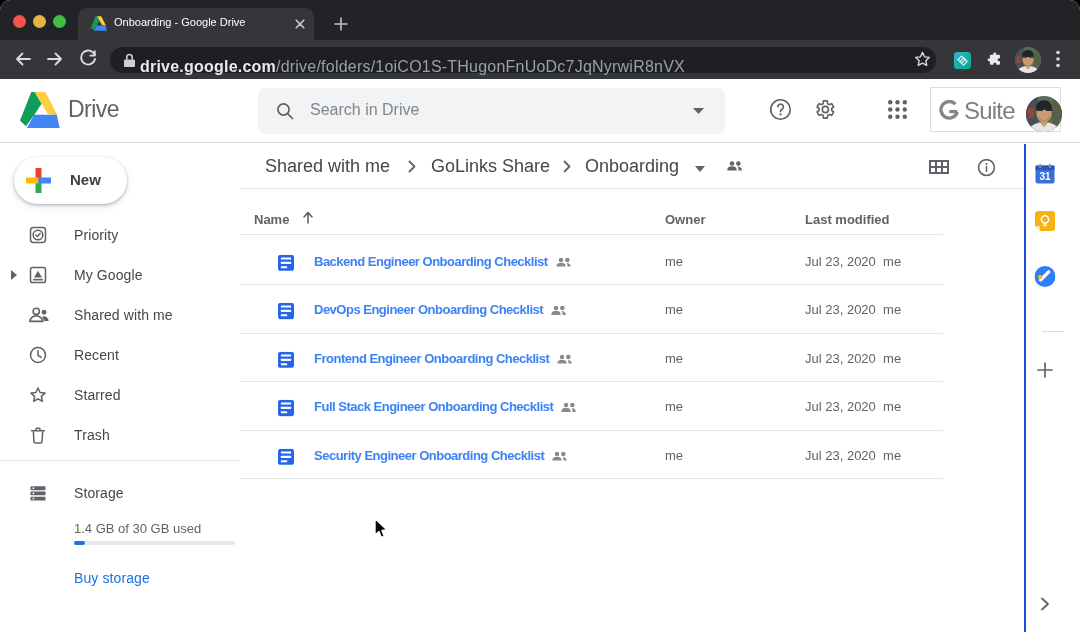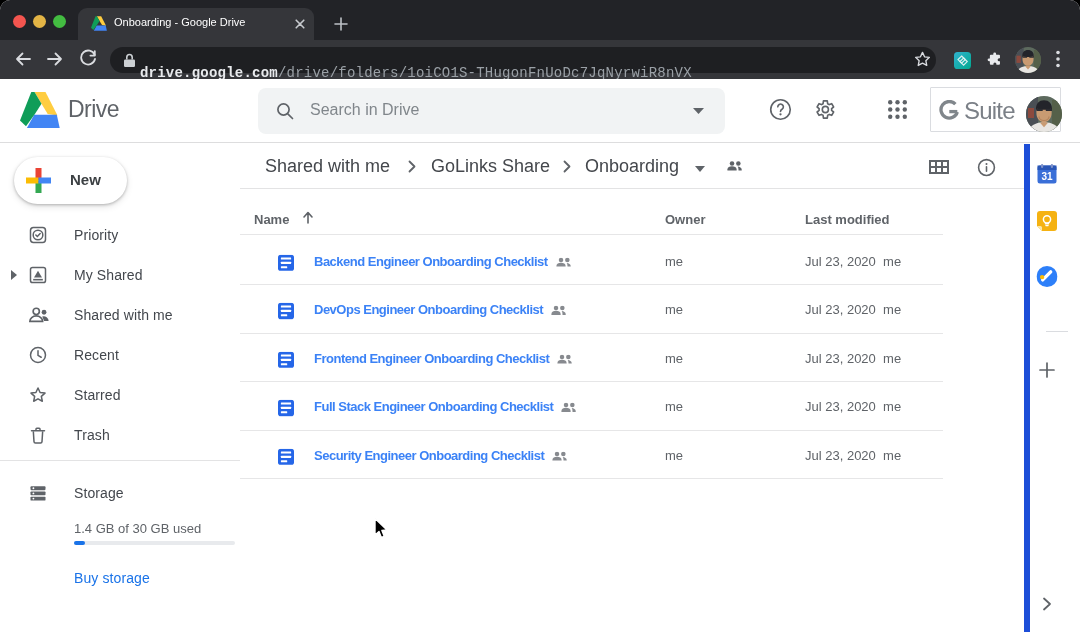--- a/index.html
+++ b/index.html
@@ -11,21 +11,21 @@
   .tabstrip { position:absolute; top:0; left:0; width:1080px; height:40px; background:#222327; }
   .dot { position:absolute; width:13px; height:13px; border-radius:50%; top:15px; }
   .tab { position:absolute; left:78px; top:8px; width:236px; height:32px; background:#35363a;
     border-radius:9px 9px 0 0; }
   .tab-title { position:absolute; left:36px; top:8px; font-size:11px; color:#ffffff; white-space:nowrap; }
   .tab-x { position:absolute; right:6px; top:8px; width:16px; height:16px; color:#c7cace; font-size:14px; line-height:16px; text-align:center; }
   .newtab { position:absolute; left:330px; top:12px; width:22px; height:22px; color:#bdc1c6; font-size:20px; line-height:20px; text-align:center; font-weight:400;}
   .toolbar { position:absolute; top:40px; left:0; width:1080px; height:39px; background:#35363a; }
   .navico { position:absolute; top:9px; color:#dadce0; }
   .omnibox { position:absolute; left:110px; top:7px; width:826px; height:26px; background:#1e1f22; border-radius:13px; }
-  .url { position:absolute; left:30px; top:18px; font-size:14px; color:#9aa0a6; white-space:nowrap; letter-spacing:0.22px;font-family:Liberation Mono, monospace; }
+  .url { position:absolute; left:30px; top:11px; font-size:16px; color:#9aa0a6; white-space:nowrap; letter-spacing:0.22px; }
   .url b { color:#e8eaed; font-weight:bold; }
   
   .app { position:absolute; top:79px; left:0; width:1080px; height:553px; background:#fff; }
   .appbar { position:absolute; top:0; left:0; width:1080px; height:64px; border-bottom:1px solid #ddddde; background:#fff;}
   .drive-word { position:absolute; left:68px; top:17px; font-size:23px; color:#5f6368; letter-spacing:-0.55px;}
   .searchbar { position:absolute; left:258px; top:9px; width:467px; height:46px; background:#f1f3f4; border-radius:8px; }
   .search-text { position:absolute; left:52px; top:13px; font-size:16px; color:#80868b; }
   .hdr-ico { position:absolute; top:0; }
   .gsuite { position:absolute; left:930px; top:8px; width:131px; height:45px; border:1px solid #dadce0; border-radius:1px; background:#fff; }
   .gsuite-t { position:absolute; left:33px; top:9px; font-size:24px; color:#7b8087; letter-spacing:-0.8px; }
@@ -46,21 +46,21 @@
   .crumb { font-size:18px; color:#44474c; }
   
   .thead { position:absolute; left:254px; top:133px; font-size:13px; color:#5f6368; font-weight:bold; }
   .trow { position:absolute; left:240px; width:703px; height:48px; border-bottom:1px solid #e6e6e7; }
   .fname { position:absolute; left:74px; top:50%; transform:translateY(-50%); font-size:13px; color:#3b82f6; font-weight:bold; white-space:nowrap; letter-spacing:-0.5px;}
   .fowner { position:absolute; left:425px; top:50%; transform:translateY(-50%); font-size:13px; color:#5f6368; }
   .fdate { position:absolute; left:565px; top:50%; transform:translateY(-50%); font-size:13px; color:#5f6368; }
   .docico { position:absolute; left:38px; top:calc(50% + 2px); transform:translateY(-50%); }
   .shico { margin-left:8px; vertical-align:-1.5px; }
   
-  .rail { position:absolute; left:1024px; top:144px; width:40px; height:488px; border-left:6px solid #1d4ed8; }
+  .rail { position:absolute; left:1024px; top:144px; width:40px; height:488px; border-left:2px solid #1d4ed8; }
   .rail-ico { position:absolute; left:50%; transform:translateX(-50%); }
 </style>
 </head>
 <body>
 <div class="window">
 
   <div class="tabstrip">
     <div class="dot" style="left:13px;background:#f4554f;"></div>
     <div class="dot" style="left:32.5px;background:#e3b445;"></div>
     <div class="dot" style="left:53px;background:#43bc41;"></div>
@@ -229,21 +229,21 @@
     </div>
     <div class="sideitem" style="top:176px;">
       <svg style="left:10px" width="8" height="10" viewBox="0 0 8 10">
           <path d="M1 0 L7 5 L1 10 z" fill="#5f6368"></path>
         </svg>
       <svg width="20" height="20" viewBox="0 0 24 24" fill="none" stroke="#5f6368" stroke-width="1.8">
           <rect x="3" y="3" width="18" height="18" rx="2.5"></rect>
           <path d="M12 6.8 l4.8 8.2 h-9.6 z" fill="#5f6368" stroke="none"></path>
           <path d="M6.2 17.6 h11.6" stroke-width="1.9"></path>
         </svg>
-      <div class="lbl">My Shared</div>
+      <div class="lbl">My Google</div>
     </div>
     <div class="sideitem" style="top:216px;">
       <svg width="22" height="18" viewBox="0 0 24 18" fill="#5f6368">
           <circle cx="9" cy="5" r="3.4" fill="none" stroke="#5f6368" stroke-width="1.8"></circle>
           <path d="M2 16 a7 6 0 0 1 14 0 z" fill="none" stroke="#5f6368" stroke-width="1.8"></path>
           <circle cx="17.5" cy="6" r="2.6"></circle>
           <path d="M15.5 10.5 a5.5 5 0 0 1 7 5 h-5"></path>
         </svg>
       <div class="lbl">Shared with me</div>
     </div>

